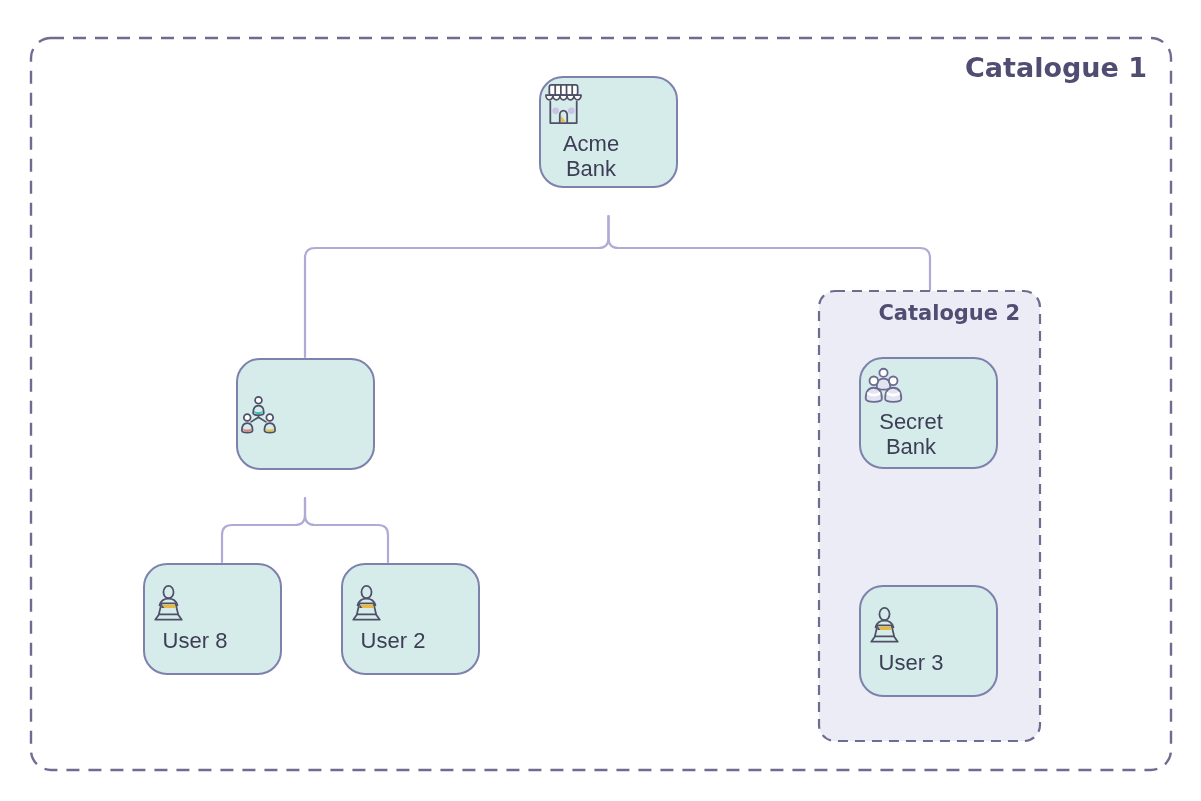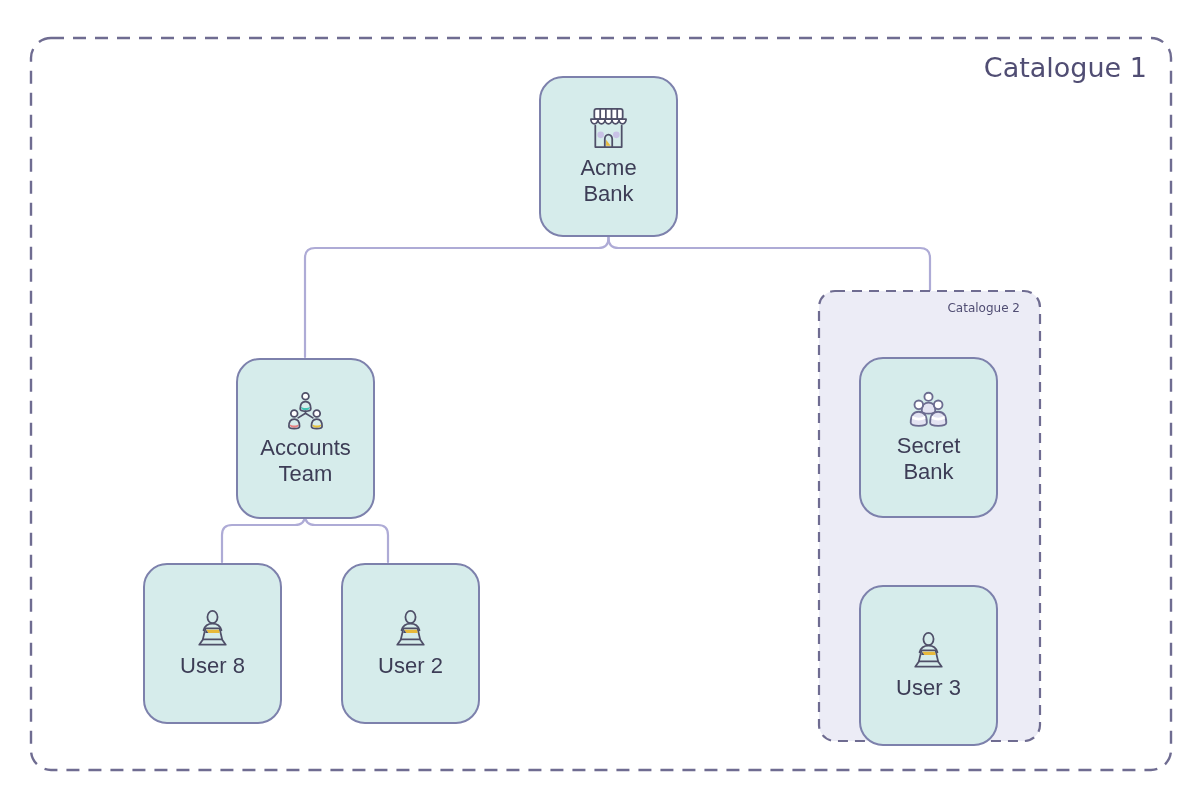--- a/index.html
+++ b/index.html
@@ -2,35 +2,35 @@
 <html><head>
 <meta charset="utf-8">
 <style>
   html,body { margin:0; padding:0; }
   body {
     width:1201px; height:801px; background:#ffffff; position:relative;
     font-family:"Liberation Sans", sans-serif; overflow:hidden;
   }
   .overlay { position:absolute; top:0; left:0; }
   .node {
-    position:absolute; width:139px; height:161px; box-sizing:border-box;
+    position:absolute; width:139px; height:112px; box-sizing:border-box;
     background:#d6eceb; border:2px solid #7d81ac; border-radius:24px;
-    display:flex; flex-direction:column; align-items:center; justify-content:center;
+    display:flex; flex-direction:column; justify-content:center;
     gap:5px;
   }
   .node-label {
     font-size:22px; line-height:1.15; color:#3d3d56; text-align:center;
     max-width:100px;
   }
   .cat-label {
-    position:absolute; font-family:"DejaVu Sans", sans-serif; font-weight:normal;
+    position:absolute; font-family:"DejaVu Sans", sans-serif; font-weight:bold;
     color:#504d73; white-space:nowrap;
   }
   #cat1-label { top:52px; right:54px; font-size:27px; }
-  #cat2-label { top:301px; right:181px; font-size:12px; }
+  #cat2-label { top:301px; right:181px; font-size:21px; }
   .icon { display:block; line-height:0; }
 </style>
 </head>
 <body>
 
 <svg class="overlay" width="1201" height="801" viewBox="0 0 1201 801">
 
   <rect x="31" y="38" width="1140" height="732" rx="20" fill="none" stroke="#6f6c91" stroke-width="2.4" stroke-dasharray="13 9"></rect>
 
   <path d="M608.5 216 L608.5 238 Q608.5 248 598.5 248 L315 248 Q305 248 305 258 L305 357" fill="none" stroke="#aeabd6" stroke-width="2.2" stroke-linecap="round"></path>
@@ -82,21 +82,20 @@
         <path d="M3.8 34.4 c0-5.2 2.3-7.1 5.2-7.1 s5.2 1.9 5.2 7.1 c0 1.5-2.3 2.4-5.2 2.4 s-5.2-0.9-5.2-2.4 z"></path>
       </g>
 
       <path d="M26.6 32.4 c1.5 1.6 7.3 1.6 8.8 0 c0 2.3-1.7 3.4-4.4 3.4 s-4.4-1.1-4.4-3.4 z" fill="#e6c03a"></path>
       <g stroke="#4f4f68" stroke-width="1.7" fill="none" stroke-linejoin="round">
         <circle cx="31" cy="22" r="3.3" fill="#ffffff"></circle>
         <path d="M25.8 34.4 c0-5.2 2.3-7.1 5.2-7.1 s5.2 1.9 5.2 7.1 c0 1.5-2.3 2.4-5.2 2.4 s-5.2-0.9-5.2-2.4 z"></path>
       </g>
     </svg>
   </span>
-  <div class="node-label">Accounts Team</div>
 </div>
 
 <div class="node" style="left:143px; top:563px">
   <span class="icon">
     <svg viewBox="0 0 48 40" width="47" height="39">
       <g stroke="#4f4f68" stroke-width="1.8" fill="none" stroke-linecap="round" stroke-linejoin="round">
         <ellipse cx="24" cy="8.3" rx="5.2" ry="6.3"></ellipse>
         <path d="M14.8 21.8 c1.5-5.2 4.6-6.8 9.2-6.8 s7.7 1.6 9.2 6.8"></path>
       </g>
       <path d="M16.8 19.8 h14.4 l2.7 11.4 h-19.8 z" fill="#d6eceb" stroke="#4f4f68" stroke-width="1.8" stroke-linejoin="round"></path>

